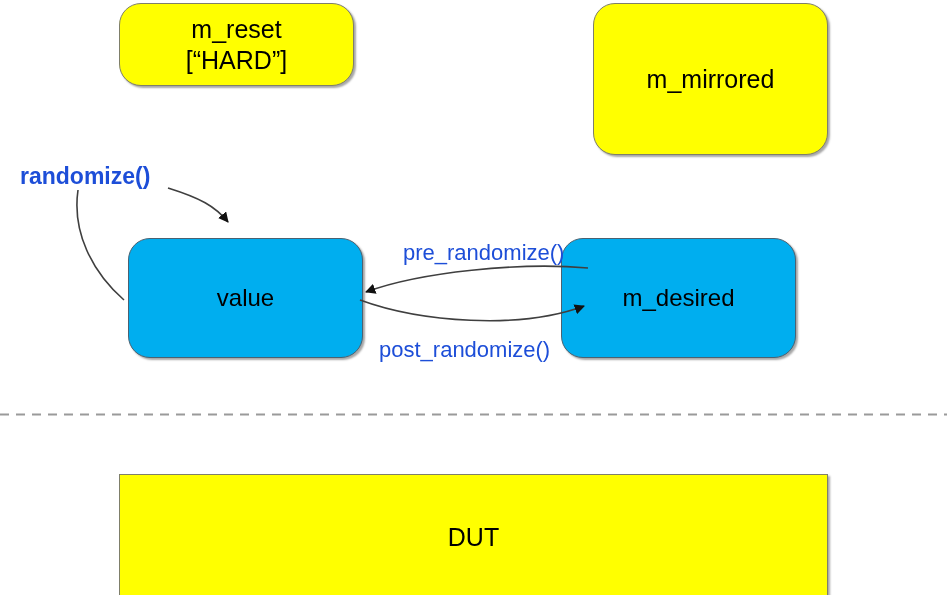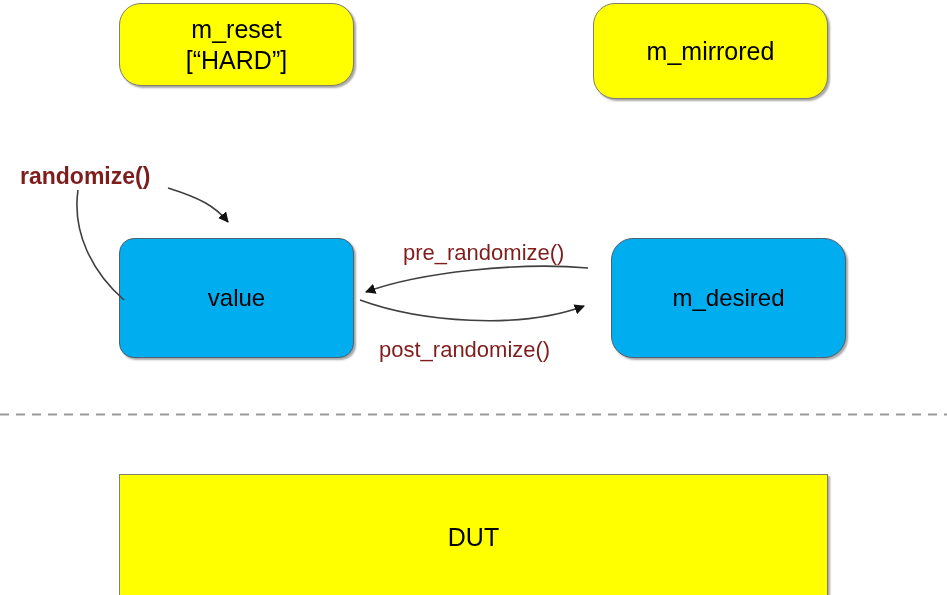--- a/index.html
+++ b/index.html
@@ -43,41 +43,40 @@
     border-radius: 22px;
   }
   .sharp {
     border-radius: 0;
   }
   #box-m-reset {
     left: 119px; top: 3px; width: 235px; height: 83px;
     font-size: 25px;
   }
   #box-m-mirrored {
-    left: 593px; top: 3px; width: 235px; height: 96px;
+    left: 593px; top: 3px; width: 235px; height: 152px;
     font-size: 25px;
   }
   #box-value {
-    left: 119px; top: 238px; width: 235px; height: 120px;
+    left: 128px; top: 238px; width: 235px; height: 120px;
     font-size: 24px;
-    border-radius: 15px;
   }
   #box-m-desired {
-    left: 611px; top: 238px; width: 235px; height: 120px;
+    left: 561px; top: 238px; width: 235px; height: 120px;
     font-size: 24px;
   }
   #box-dut {
     left: 119px; top: 474px; width: 709px; height: 125px;
     font-size: 25px;
     align-items: flex-start;
     padding-top: 47px;
   }
   .edge-label {
     position: absolute;
-    color: #7f1d1d;
+    color: #1d4ed8;
     user-select: none;
     white-space: nowrap;
   }
   #label-randomize {
     left: 20px; top: 163px;
     font-size: 23px;
     font-weight: bold;
   }
   #label-pre-randomize {
     left: 403px; top: 240px;

